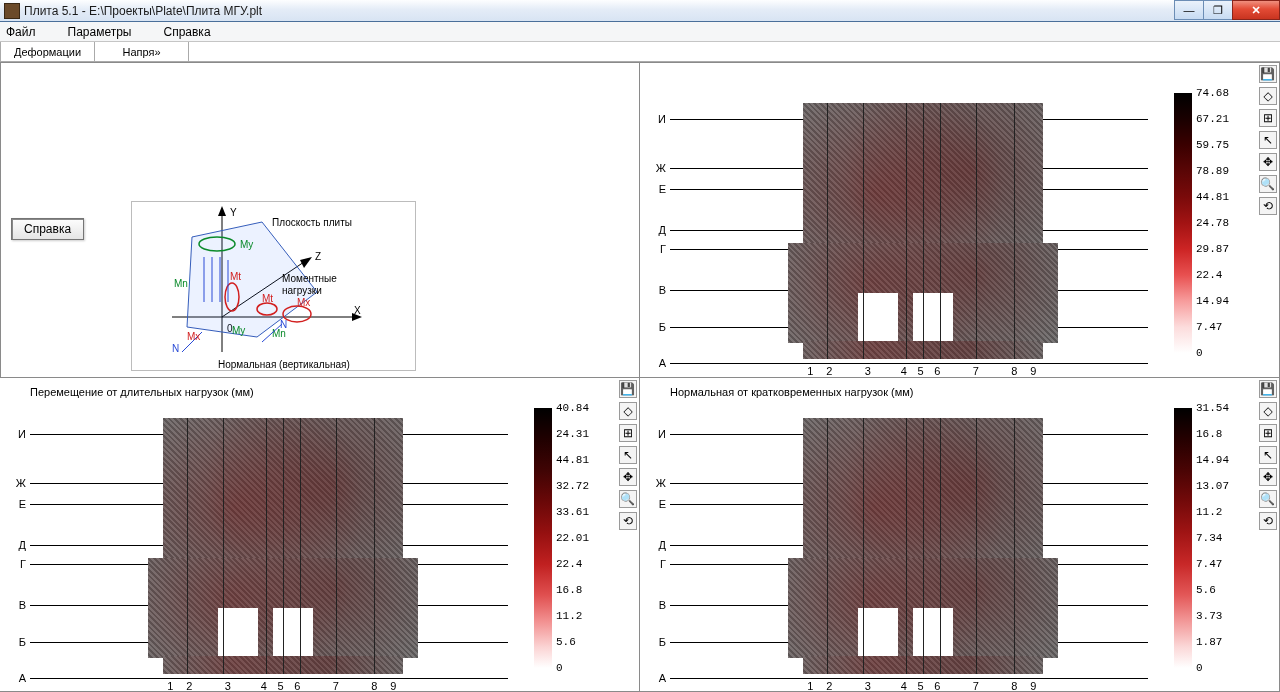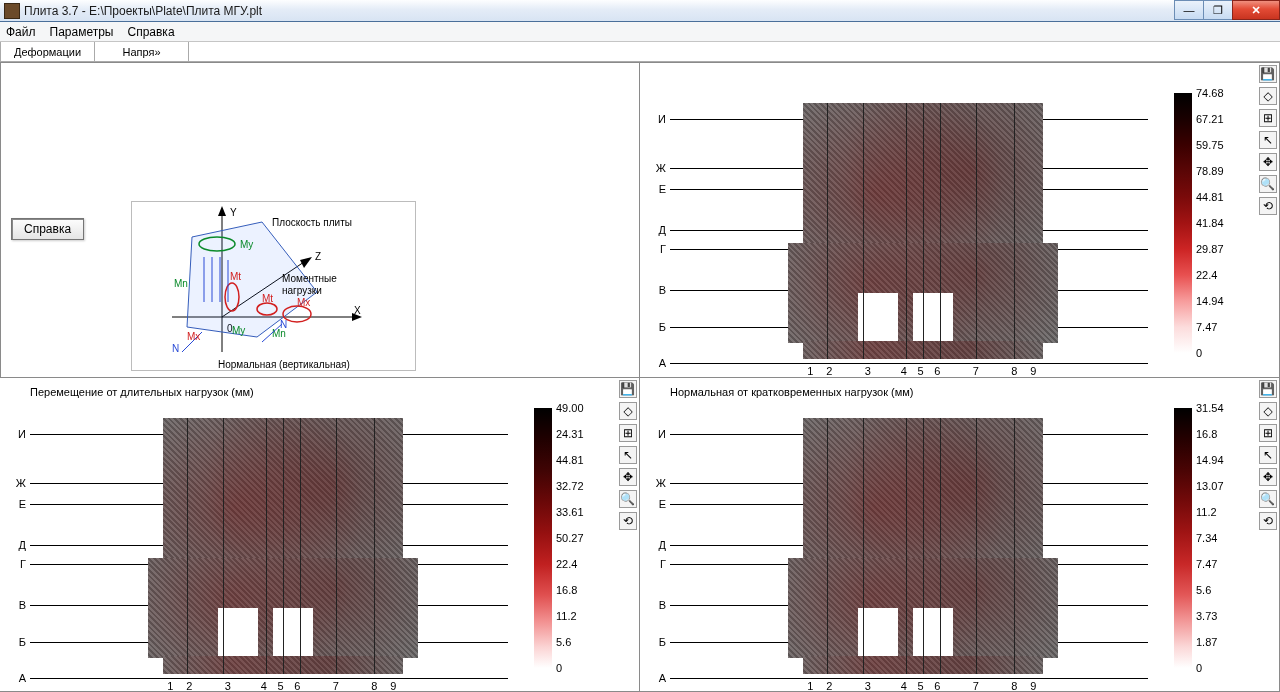--- a/index.html
+++ b/index.html
@@ -8,21 +8,21 @@
   
   .titlebar { height: 22px; background: linear-gradient(#fdfeff,#e4ecf7 45%,#d8e4f3); border-bottom: 1px solid #4a6f9a; display: flex; align-items: center; padding-left: 4px; position: relative; }
   .titlebar .app-icon { width: 16px; height: 16px; background:#6b4a2a; border:1px solid #3a2815; margin-right: 4px; }
   .titlebar .title { color:#1a1a1a; font-size: 12px; }
   .winbtns { position:absolute; right:0; top:0; display:flex; height:20px; }
   .winbtn { width:30px; height:20px; border:1px solid #6b8db5; background:linear-gradient(#eaf2fb,#c7dbf2); display:flex; align-items:center; justify-content:center; font-size:11px; margin-left:-1px; }
   .winbtn.close { width:48px; background:linear-gradient(#f08f7e,#e34b35 45%,#c93420); color:#fff; border-color:#8a241a; font-weight:bold; }
   .winbtn .glyph { font-family: Arial; }
 
   
-  .menubar { height:20px; background:#f5f6f7; border-bottom:1px solid #c5c5c5; display:flex; align-items:center; padding-left:6px; gap:14px; font-size:12px; }
+  .menubar { height:20px; background:#f5f6f7; border-bottom:1px solid #c5c5c5; display:flex; align-items:center; padding-left:6px; gap:32px; font-size:12px; }
   .menuitem { cursor:default; }
 
   
   .toolbar { height:20px; background:#fff; border-bottom:1px solid #aaa; display:flex; }
   .tab { width:95px; height:20px; border:1px solid #aaa; border-top:none; display:flex; align-items:center; justify-content:center; font-size:11px; margin-right:-1px; }
 
   
   .grid { display:grid; grid-template-columns: 1fr 1fr; grid-template-rows: 316px 314px; width:1280px; height:630px; }
   .quad { border:1px solid #8a8a8a; position:relative; background:#fff; overflow:hidden; }
   .quad + .quad { border-left:none; }
@@ -38,21 +38,21 @@
   .plot { position:absolute; }
   .yaxis { position:absolute; font-size:11px; text-align:right; }
   .ylbl { position:absolute; right:0; transform:translateY(-50%); }
   .yln  { position:absolute; height:1px; background:#000; }
   .xaxis { position:absolute; font-size:11px; }
   .xlbl { position:absolute; transform:translateX(-50%); }
 
   
   .legend { position:absolute; width:75px; }
   .cbar { position:absolute; width:18px; }
-  .lval { position:absolute; left:22px; font-size:11px; transform:translateY(-50%); }
+  .lval { position:absolute; left:22px; font-size:11px; transform:translateY(-50%);font-family:Liberation Mono, monospace; }
 
   
   .sidetb { position:absolute; right:2px; top:2px; width:18px; display:flex; flex-direction:column; gap:4px; }
   .sidetb .tbtn { width:18px; height:18px; border:1px solid #9a9a9a; background:#f4f4f4; display:flex; align-items:center; justify-content:center; font-size:12px; }
 
   
   .slab { position:absolute; background:#555; }
   .dark-red-overlay { background:
       radial-gradient(circle at 30% 40%, rgba(120,0,0,.35), transparent 60%),
       radial-gradient(circle at 70% 30%, rgba(90,0,0,.35), transparent 55%),
@@ -63,21 +63,21 @@
   .noselect { user-select:none; }
 
   
   .diagram-box text { font-size:10px; font-family: Tahoma, sans-serif; }
 </style>
 </head>
 <body>
 
 <div class="titlebar">
   <div class="app-icon"></div>
-  <div class="title">Плита 3.7 - E:\Проекты\Plate\Плита МГУ.plt</div>
+  <div class="title">Плита 5.1 - E:\Проекты\Plate\Плита МГУ.plt</div>
   <div class="winbtns">
     <div class="winbtn">
         <span class="glyph">―</span>
       </div>
     <div class="winbtn">
         <span class="glyph">❐</span>
       </div>
     <div class="winbtn close">
         <span class="glyph">✕</span>
       </div>
@@ -160,21 +160,21 @@
       <div class="tbtn">⟲</div>
     </div>
 
     <div class="legend" style="right:30px; top:30px; height:260px;">
       <div class="cbar" style="top:0; height:260px; background:linear-gradient(to bottom,#000 0%,#1a0000 10%,#3a0000 20%,#5a0606 30%,#7a0a0a 40%,#a21313 50%,#cc2424 60%,#e85050 70%,#f79c9c 80%,#fcdcdc 90%,#ffffff 100%);"></div>
       <span class="lval" style="top:0%">74.68</span>
       <span class="lval" style="top:10%">67.21</span>
       <span class="lval" style="top:20%">59.75</span>
       <span class="lval" style="top:30%">78.89</span>
       <span class="lval" style="top:40%">44.81</span>
-      <span class="lval" style="top:50%">41.84</span>
+      <span class="lval" style="top:50%">24.78</span>
       <span class="lval" style="top:60%">29.87</span>
       <span class="lval" style="top:70%">22.4</span>
       <span class="lval" style="top:80%">14.94</span>
       <span class="lval" style="top:90%">7.47</span>
       <span class="lval" style="top:100%">0</span>
     </div>
 
     <div class="plot" style="left:8px; top:40px; width:500px; height:260px;">
 
       <div class="yaxis" style="left:0; top:0; width:18px; height:100%;">
@@ -232,26 +232,26 @@
       <div class="tbtn">💾</div>
       <div class="tbtn">◇</div>
       <div class="tbtn">⊞</div>
       <div class="tbtn">↖</div>
       <div class="tbtn">✥</div>
       <div class="tbtn">🔍</div>
       <div class="tbtn">⟲</div>
     </div>
     <div class="legend" style="right:30px; top:30px; height:260px;">
       <div class="cbar" style="top:0; height:260px; background:linear-gradient(to bottom,#000 0%,#200000 12%,#400404 24%,#6a0808 36%,#951010 48%,#c02020 60%,#e05050 72%,#f29090 82%,#fbd4d4 92%,#ffffff 100%);"></div>
-      <span class="lval" style="top:0%">49.00</span>
+      <span class="lval" style="top:0%">40.84</span>
       <span class="lval" style="top:10%">24.31</span>
       <span class="lval" style="top:20%">44.81</span>
       <span class="lval" style="top:30%">32.72</span>
       <span class="lval" style="top:40%">33.61</span>
-      <span class="lval" style="top:50%">50.27</span>
+      <span class="lval" style="top:50%">22.01</span>
       <span class="lval" style="top:60%">22.4</span>
       <span class="lval" style="top:70%">16.8</span>
       <span class="lval" style="top:80%">11.2</span>
       <span class="lval" style="top:90%">5.6</span>
       <span class="lval" style="top:100%">0</span>
     </div>
     <div class="plot" style="left:8px; top:40px; width:500px; height:260px;">
       <div class="yaxis" style="left:0; top:0; width:18px; height:100%;">
         <span class="ylbl" style="top:6%">И</span>
         <span class="ylbl" style="top:25%">Ж</span>

